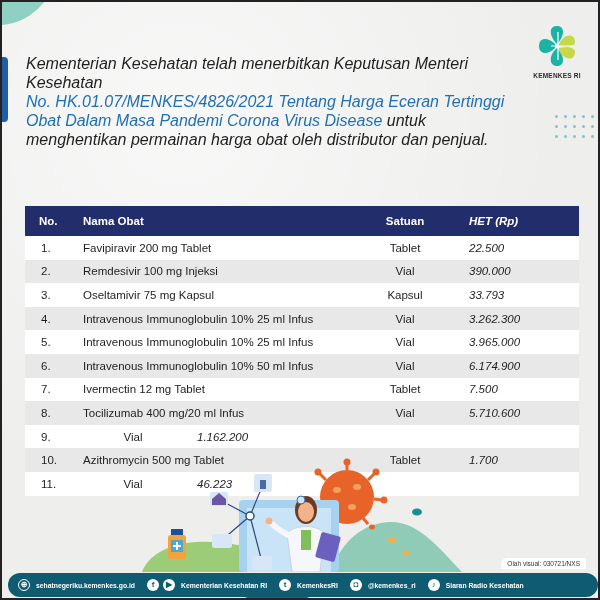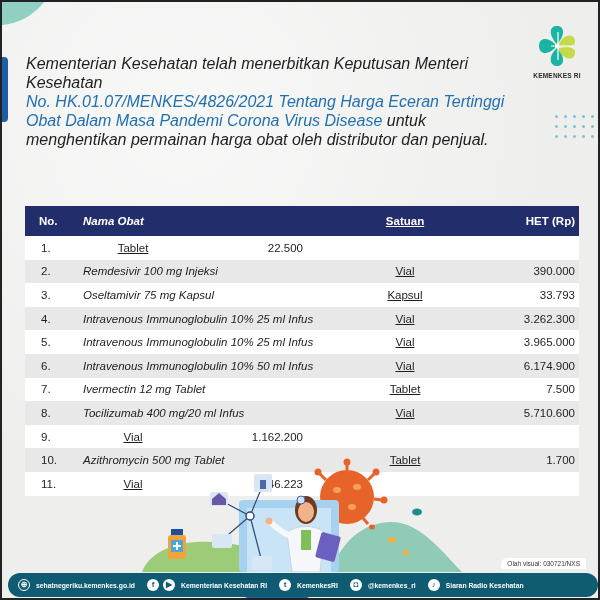--- a/index.html
+++ b/index.html
@@ -57,23 +57,23 @@
     font-weight: bold; font-size: 11.5px;
   }
   .row {
     display: flex; align-items: center;
     height: 23.6px; font-size: 11.5px; color: #1e1e1e;
   }
   .row.odd { background: #ffffff; }
   .row.even { background: #e8e8e8; }
   .thead .c-no, .row .c-no { width: 58px; padding-left: 16px; }
   .thead .c-no { padding-left: 14px; }
-  .c-name { flex: 1; font-style: italic; }
-  .c-unit { width: 100px; text-align: center; margin-right: 14px; text-decoration: underline; }
-  .c-het { width: 110px; text-align: right; padding-right: 4px; }
+  .c-name { flex: 1; }
+  .c-unit { width: 100px; text-align: center; margin-right: 14px; }
+  .c-het { width: 110px; text-align: left; padding-right: 4px; font-style: italic; }
 
   .illus { position: absolute; left: 0; top: 450px; width: 600px; height: 120px; }
 
   .credit {
     position: absolute; right: 12px; top: 556px;
     font-size: 6.5px; color: #333; background: #fff; padding: 2px 6px;
     border-radius: 6px 0 0 0;
   }
 
   .footer {
@@ -141,20 +141,21 @@
 
   <div class="table">
     <div class="thead">
       <div class="c-no">No.</div>
       <div class="c-name">Nama Obat</div>
       <div class="c-unit">Satuan</div>
       <div class="c-het">HET (Rp)</div>
     </div>
     <div class="row odd">
       <div class="c-no">1.</div>
+      <div class="c-name">Favipiravir 200 mg Tablet</div>
       <div class="c-unit">Tablet</div>
       <div class="c-het">22.500</div>
     </div>
     <div class="row even">
       <div class="c-no">2.</div>
       <div class="c-name">Remdesivir 100 mg Injeksi</div>
       <div class="c-unit">Vial</div>
       <div class="c-het">390.000</div>
     </div>
     <div class="row odd">

